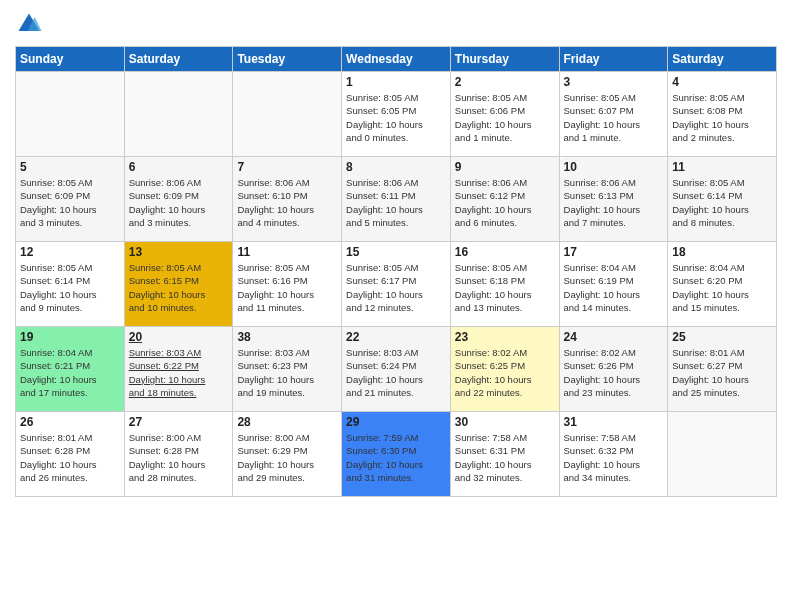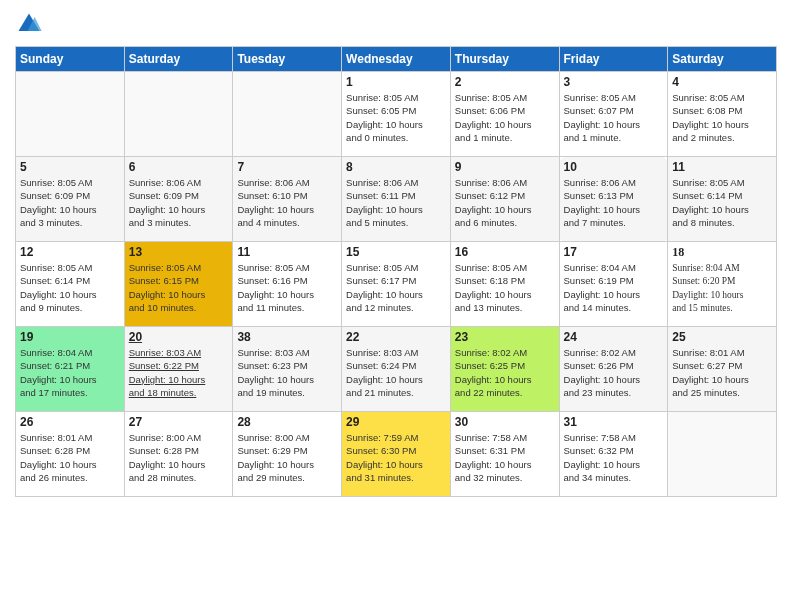--- a/index.html
+++ b/index.html
@@ -249,21 +249,21 @@
 Daylight: 10 hours
 and 13 minutes.</div>
           </td>
           <td style="background: rgb(255, 255, 255);">
             <span class="day-number">17</span>
             <div class="day-info" style="white-space: pre-line;">Sunrise: 8:04 AM
 Sunset: 6:19 PM
 Daylight: 10 hours
 and 14 minutes.</div>
           </td>
-          <td style="background: rgb(255, 255, 255); font-family: Liberation Serif, serif;">
+          <td style="background: rgb(255, 255, 255);">
             <span class="day-number">18</span>
             <div class="day-info" style="white-space: pre-line;">Sunrise: 8:04 AM
 Sunset: 6:20 PM
 Daylight: 10 hours
 and 15 minutes.</div>
           </td>
         </tr>
         <tr>
           <td style="background: #86efac;">
             <span class="day-number">19</span>
@@ -286,21 +286,21 @@
 Daylight: 10 hours
 and 19 minutes.</div>
           </td>
           <td style="background: rgb(245, 245, 245);">
             <span class="day-number">22</span>
             <div class="day-info" style="white-space: pre-line;">Sunrise: 8:03 AM
 Sunset: 6:24 PM
 Daylight: 10 hours
 and 21 minutes.</div>
           </td>
-          <td style="background: #bef264;">
+          <td style="background: #fef9c3;">
             <span class="day-number">23</span>
             <div class="day-info" style="white-space: pre-line;">Sunrise: 8:02 AM
 Sunset: 6:25 PM
 Daylight: 10 hours
 and 22 minutes.</div>
           </td>
           <td style="background: rgb(245, 245, 245);">
             <span class="day-number">24</span>
             <div class="day-info" style="white-space: pre-line;">Sunrise: 8:02 AM
 Sunset: 6:26 PM
@@ -330,21 +330,21 @@
 Daylight: 10 hours
 and 28 minutes.</div>
           </td>
           <td style="background: rgb(255, 255, 255);">
             <span class="day-number">28</span>
             <div class="day-info" style="white-space: pre-line;">Sunrise: 8:00 AM
 Sunset: 6:29 PM
 Daylight: 10 hours
 and 29 minutes.</div>
           </td>
-          <td style="background: #fde047;">
+          <td style="background: #3b82f6;">
             <span class="day-number">29</span>
             <div class="day-info" style="white-space: pre-line;">Sunrise: 7:59 AM
 Sunset: 6:30 PM
 Daylight: 10 hours
 and 31 minutes.</div>
           </td>
           <td style="background: rgb(255, 255, 255);">
             <span class="day-number">30</span>
             <div class="day-info" style="white-space: pre-line;">Sunrise: 7:58 AM
 Sunset: 6:31 PM

